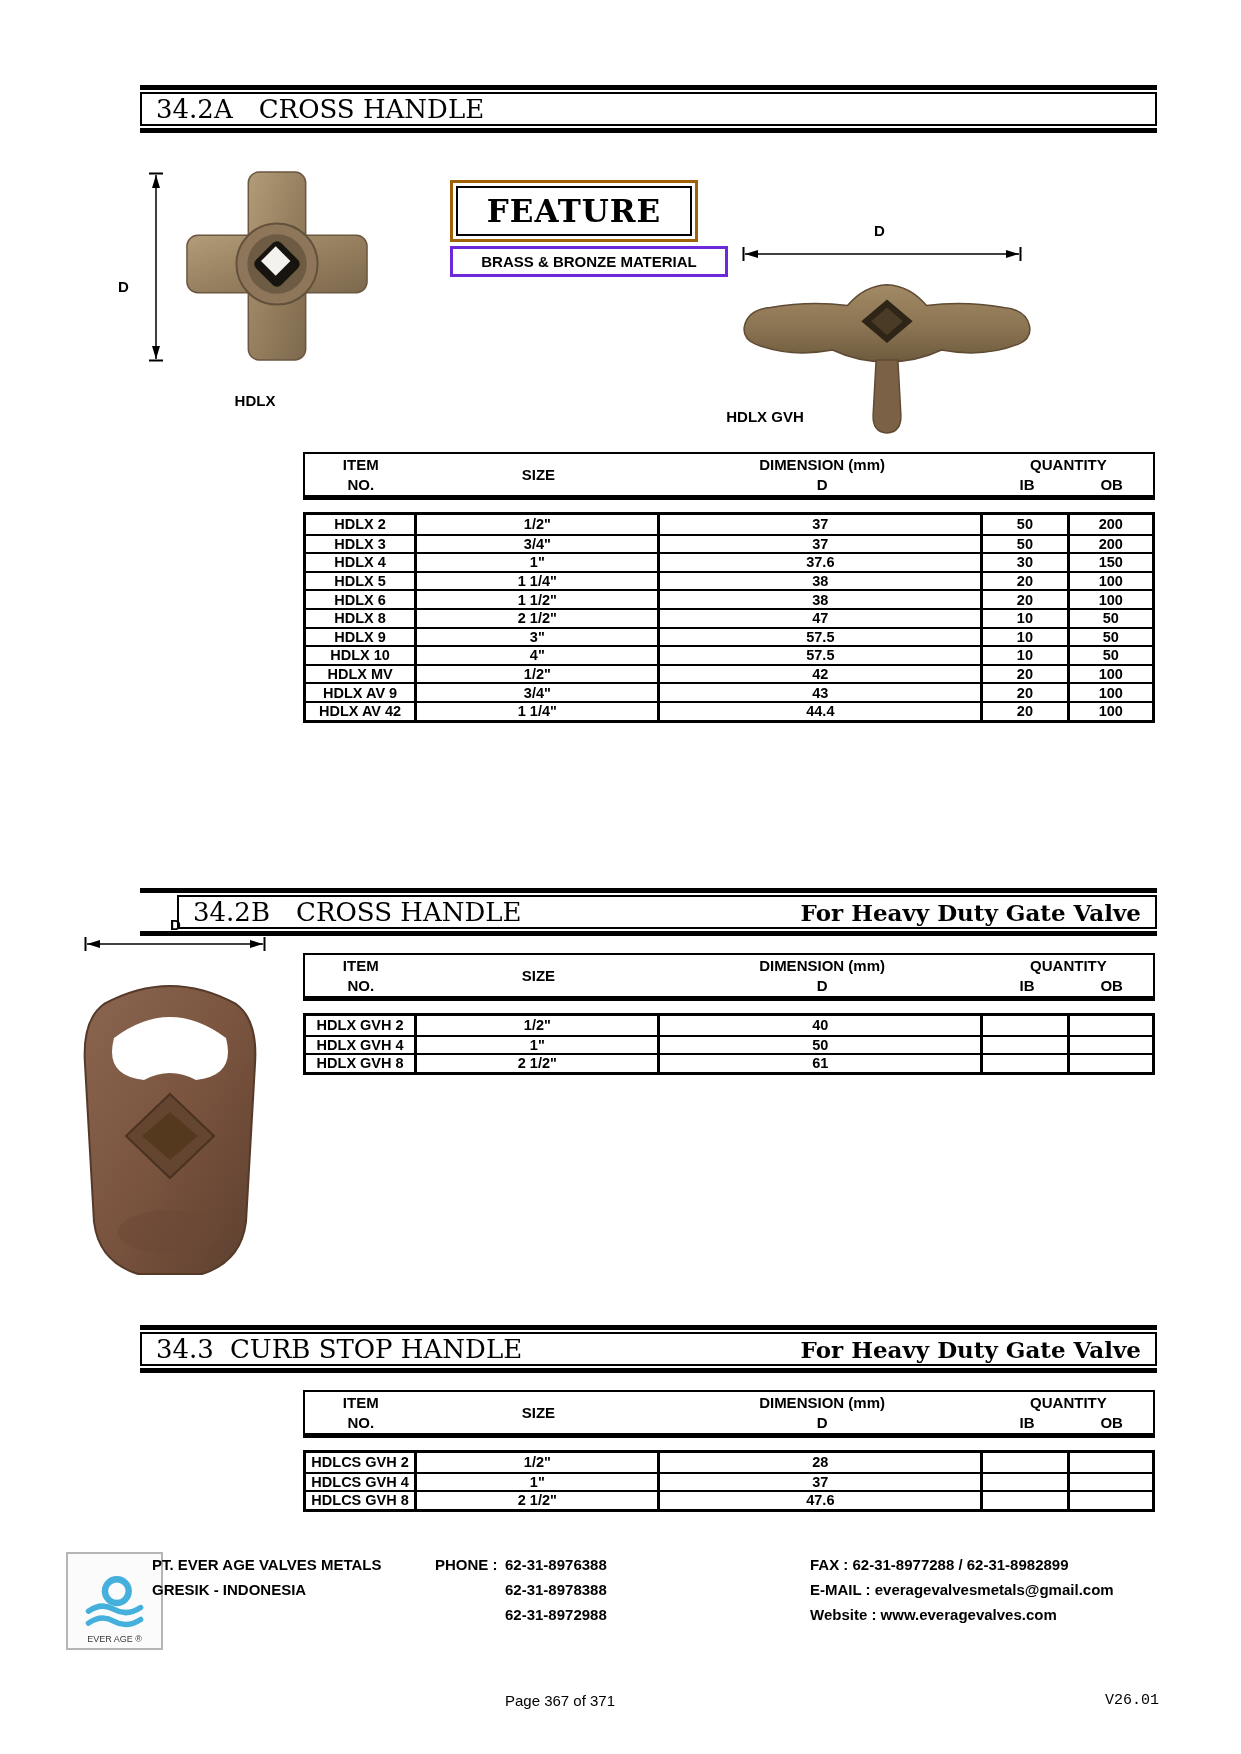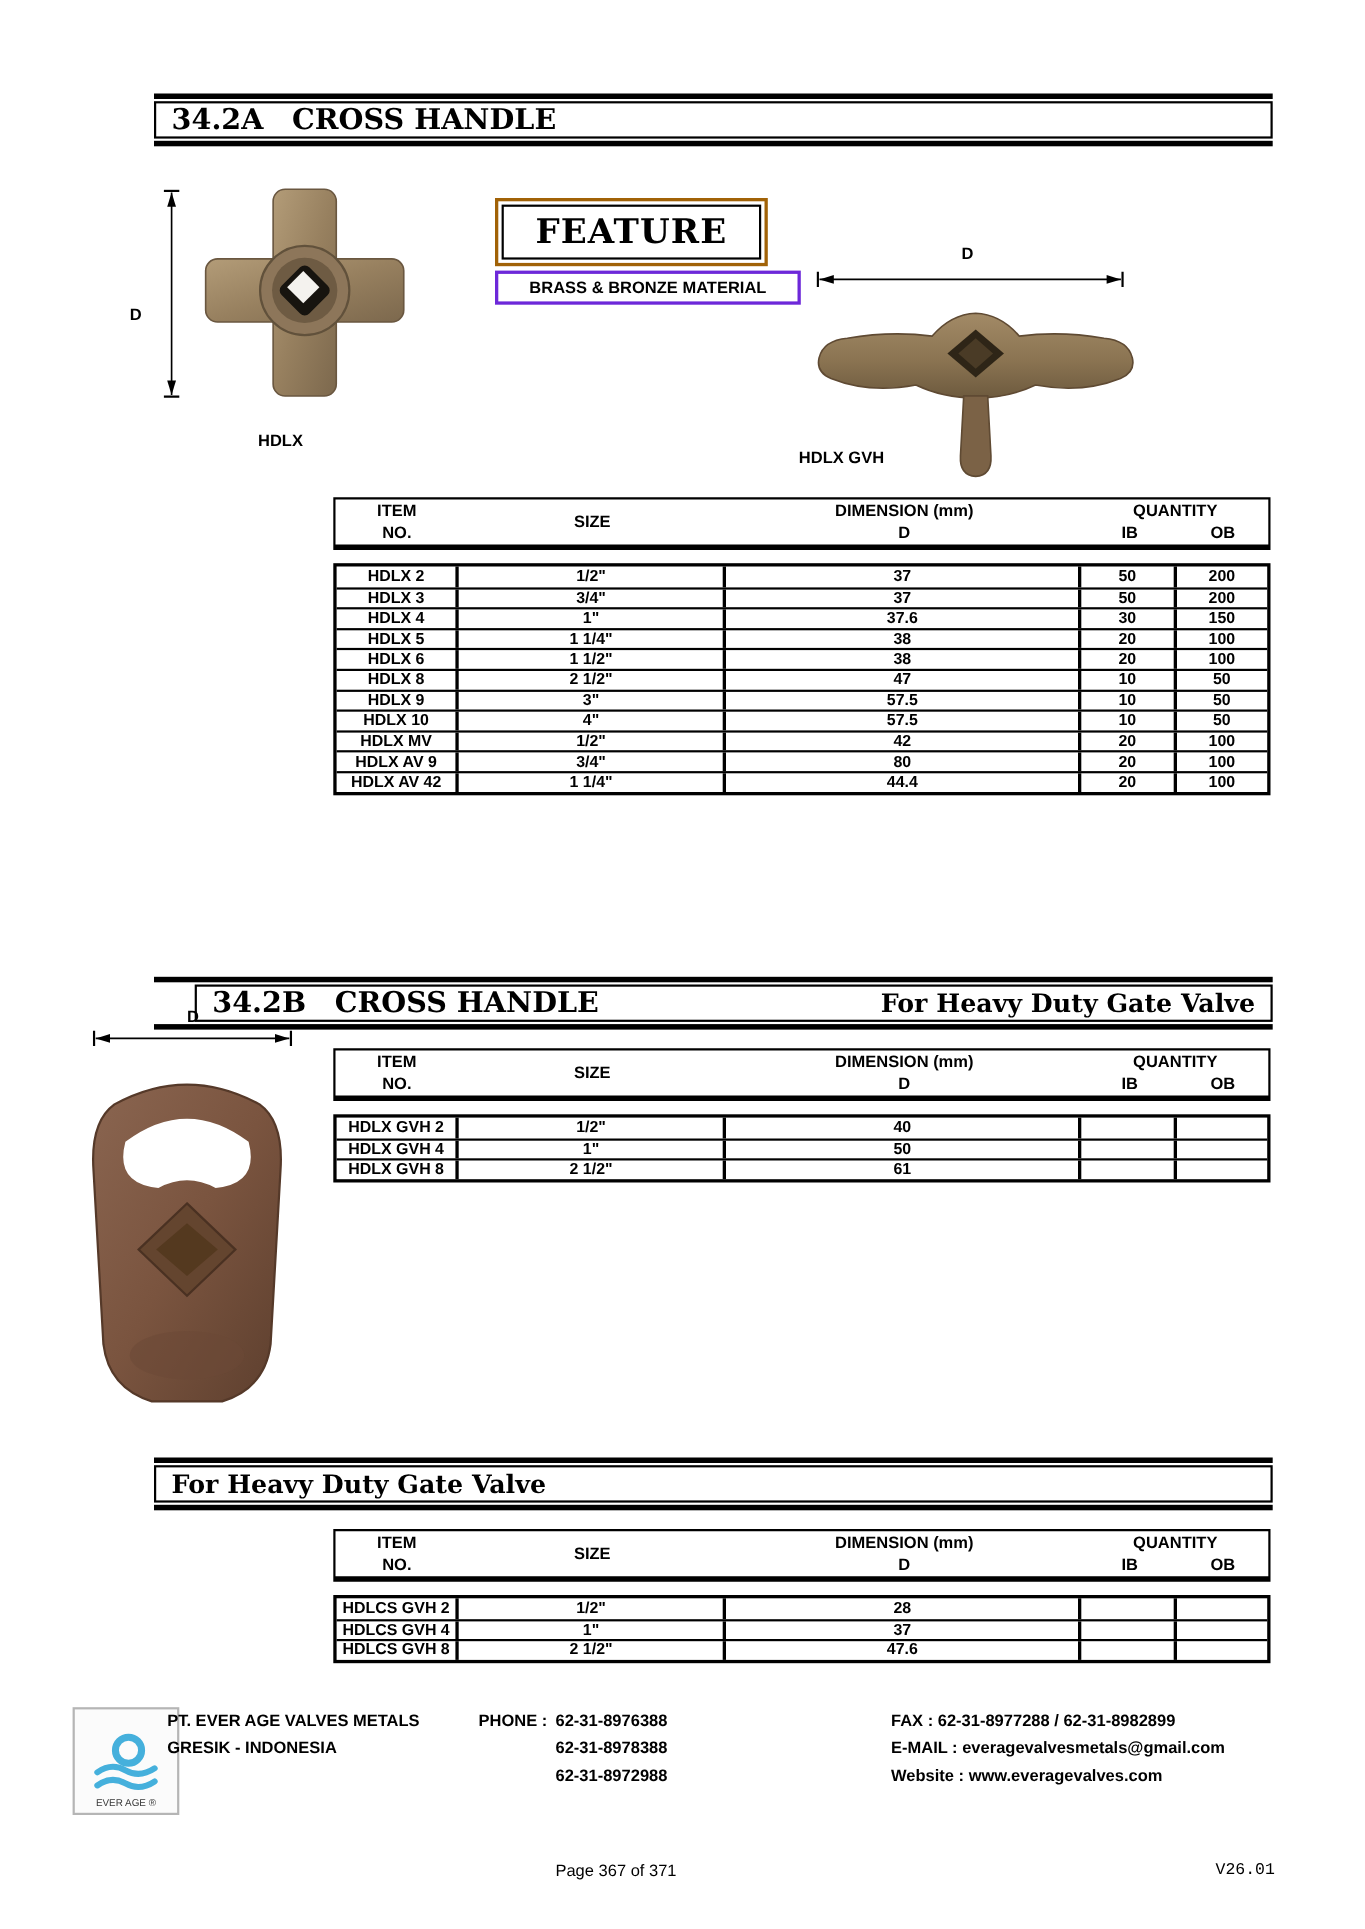--- a/index.html
+++ b/index.html
@@ -11,21 +11,21 @@
   }
   
   .section-bar {
     position:absolute; left:140px; width:1017px;
     border-top:5px solid #000; border-bottom:5px solid #000; padding:2px 0;
   }
   .section-bar-inner {
     border:2px solid #000; height:34px; padding:0 14px;
     display:flex; align-items:center; justify-content:space-between;
   }
-  .sec-left { font-family:"DejaVu Serif", serif; font-weight:bold; font-size:26px; white-space:nowrap; }
+  .sec-left { font-family:"DejaVu Serif", serif; font-weight:normal; font-size:26px; white-space:nowrap; }
   .sec-num { margin-right:26px; }
   .sec-tagline { font-family:"DejaVu Serif", serif; font-weight:bold; font-size:23px; white-space:nowrap; }
   
   .feature-box {
     position:absolute; left:450px; top:180px; width:248px;
     border:3px solid #a16207; padding:3px; background:#fff;
   }
   .feature-box-inner {
     border:2px solid #000; text-align:center; padding:5px 0;
     font-family:"DejaVu Serif", serif; font-weight:bold; font-size:31px; letter-spacing:1px;
@@ -227,21 +227,21 @@
       <div class="trow">
       <div class="td">HDLX MV</div>
       <div class="td">1/2"</div>
       <div class="td">42</div>
       <div class="td">20</div>
       <div class="td">100</div>
     </div>
       <div class="trow">
       <div class="td">HDLX AV 9</div>
       <div class="td">3/4"</div>
-      <div class="td">80</div>
+      <div class="td">43</div>
       <div class="td">20</div>
       <div class="td">100</div>
     </div>
       <div class="trow">
       <div class="td">HDLX AV 42</div>
       <div class="td">1 1/4"</div>
       <div class="td">44.4</div>
       <div class="td">20</div>
       <div class="td">100</div>
     </div>
@@ -323,20 +323,23 @@
       <div class="td">HDLX GVH 8</div>
       <div class="td">2 1/2"</div>
       <div class="td">61</div>
       <div class="td"></div>
       <div class="td"></div>
     </div>
     </div>
 
   <div class="section-bar" style="top:1325px;">
     <div class="section-bar-inner">
+      <div class="sec-left">
+        <span class="sec-num" style="margin-right:16px;">34.3</span><span>CURB STOP HANDLE</span>
+      </div>
       <div class="sec-tagline">For Heavy Duty Gate Valve</div>
     </div>
   </div>
 
   <div class="thead" style="top:1390px;">
     <div class="th">
       <span>ITEM</span>
       <span>NO.</span>
     </div>
     <div class="th">

